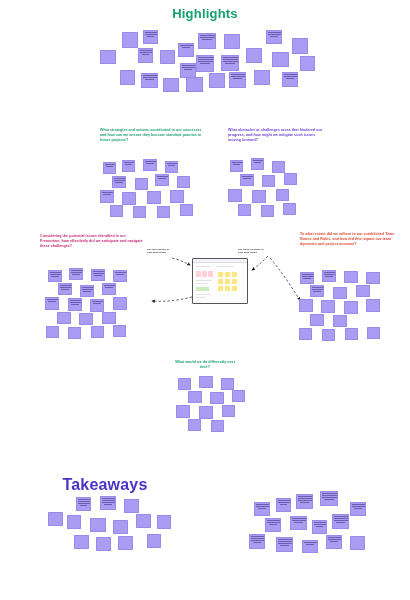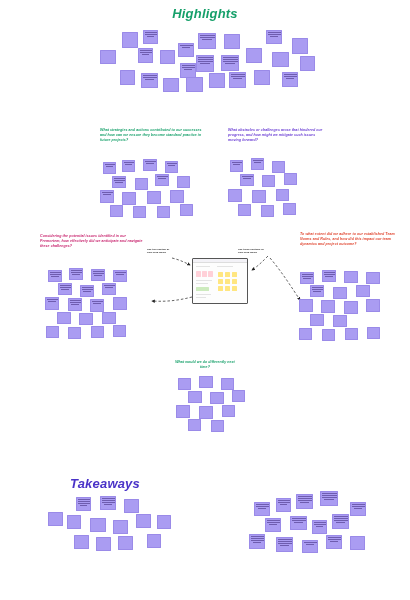--- a/index.html
+++ b/index.html
@@ -2,31 +2,31 @@
 <html><head>
 <meta charset="utf-8">
 <style>
   * { box-sizing: border-box; margin: 0; padding: 0; }
   html, body {
     width: 410px; height: 600px;
     background: #ffffff;
     font-family: "Liberation Sans", sans-serif;
     overflow: hidden;
   }
-  #board { position: relative; width: 410px; height: 600px; background:#fff;font-style:italic; }
+  #board { position: relative; width: 410px; height: 600px; background:#fff; }
 
   .heading {
     position: absolute;
     font-weight: bold;
     letter-spacing: .2px;
     white-space: nowrap;
     text-align: center;
   }
   .h-highlights { color: #16a06a; font-size: 13px; left: 0; right: 0; top: 6px; }
-  .h-takeaways  { color: #4a33c8; font-size: 13px; left: 30px; width: 150px; top: 476px; }
+  .h-takeaways  { color: #4a33c8; font-size: 16px; left: 30px; width: 150px; top: 476px; }
   .h-shoutouts  { color: #2a74d4; font-size: 11px; left: 240px; width: 150px; top: 476px; }
 
   .qtext {
     position: absolute;
     font-size: 3.6px;
     line-height: 1.45;
     font-weight: bold;
     letter-spacing: .05px;
   }
   .q-green { color: #16a06a; }

